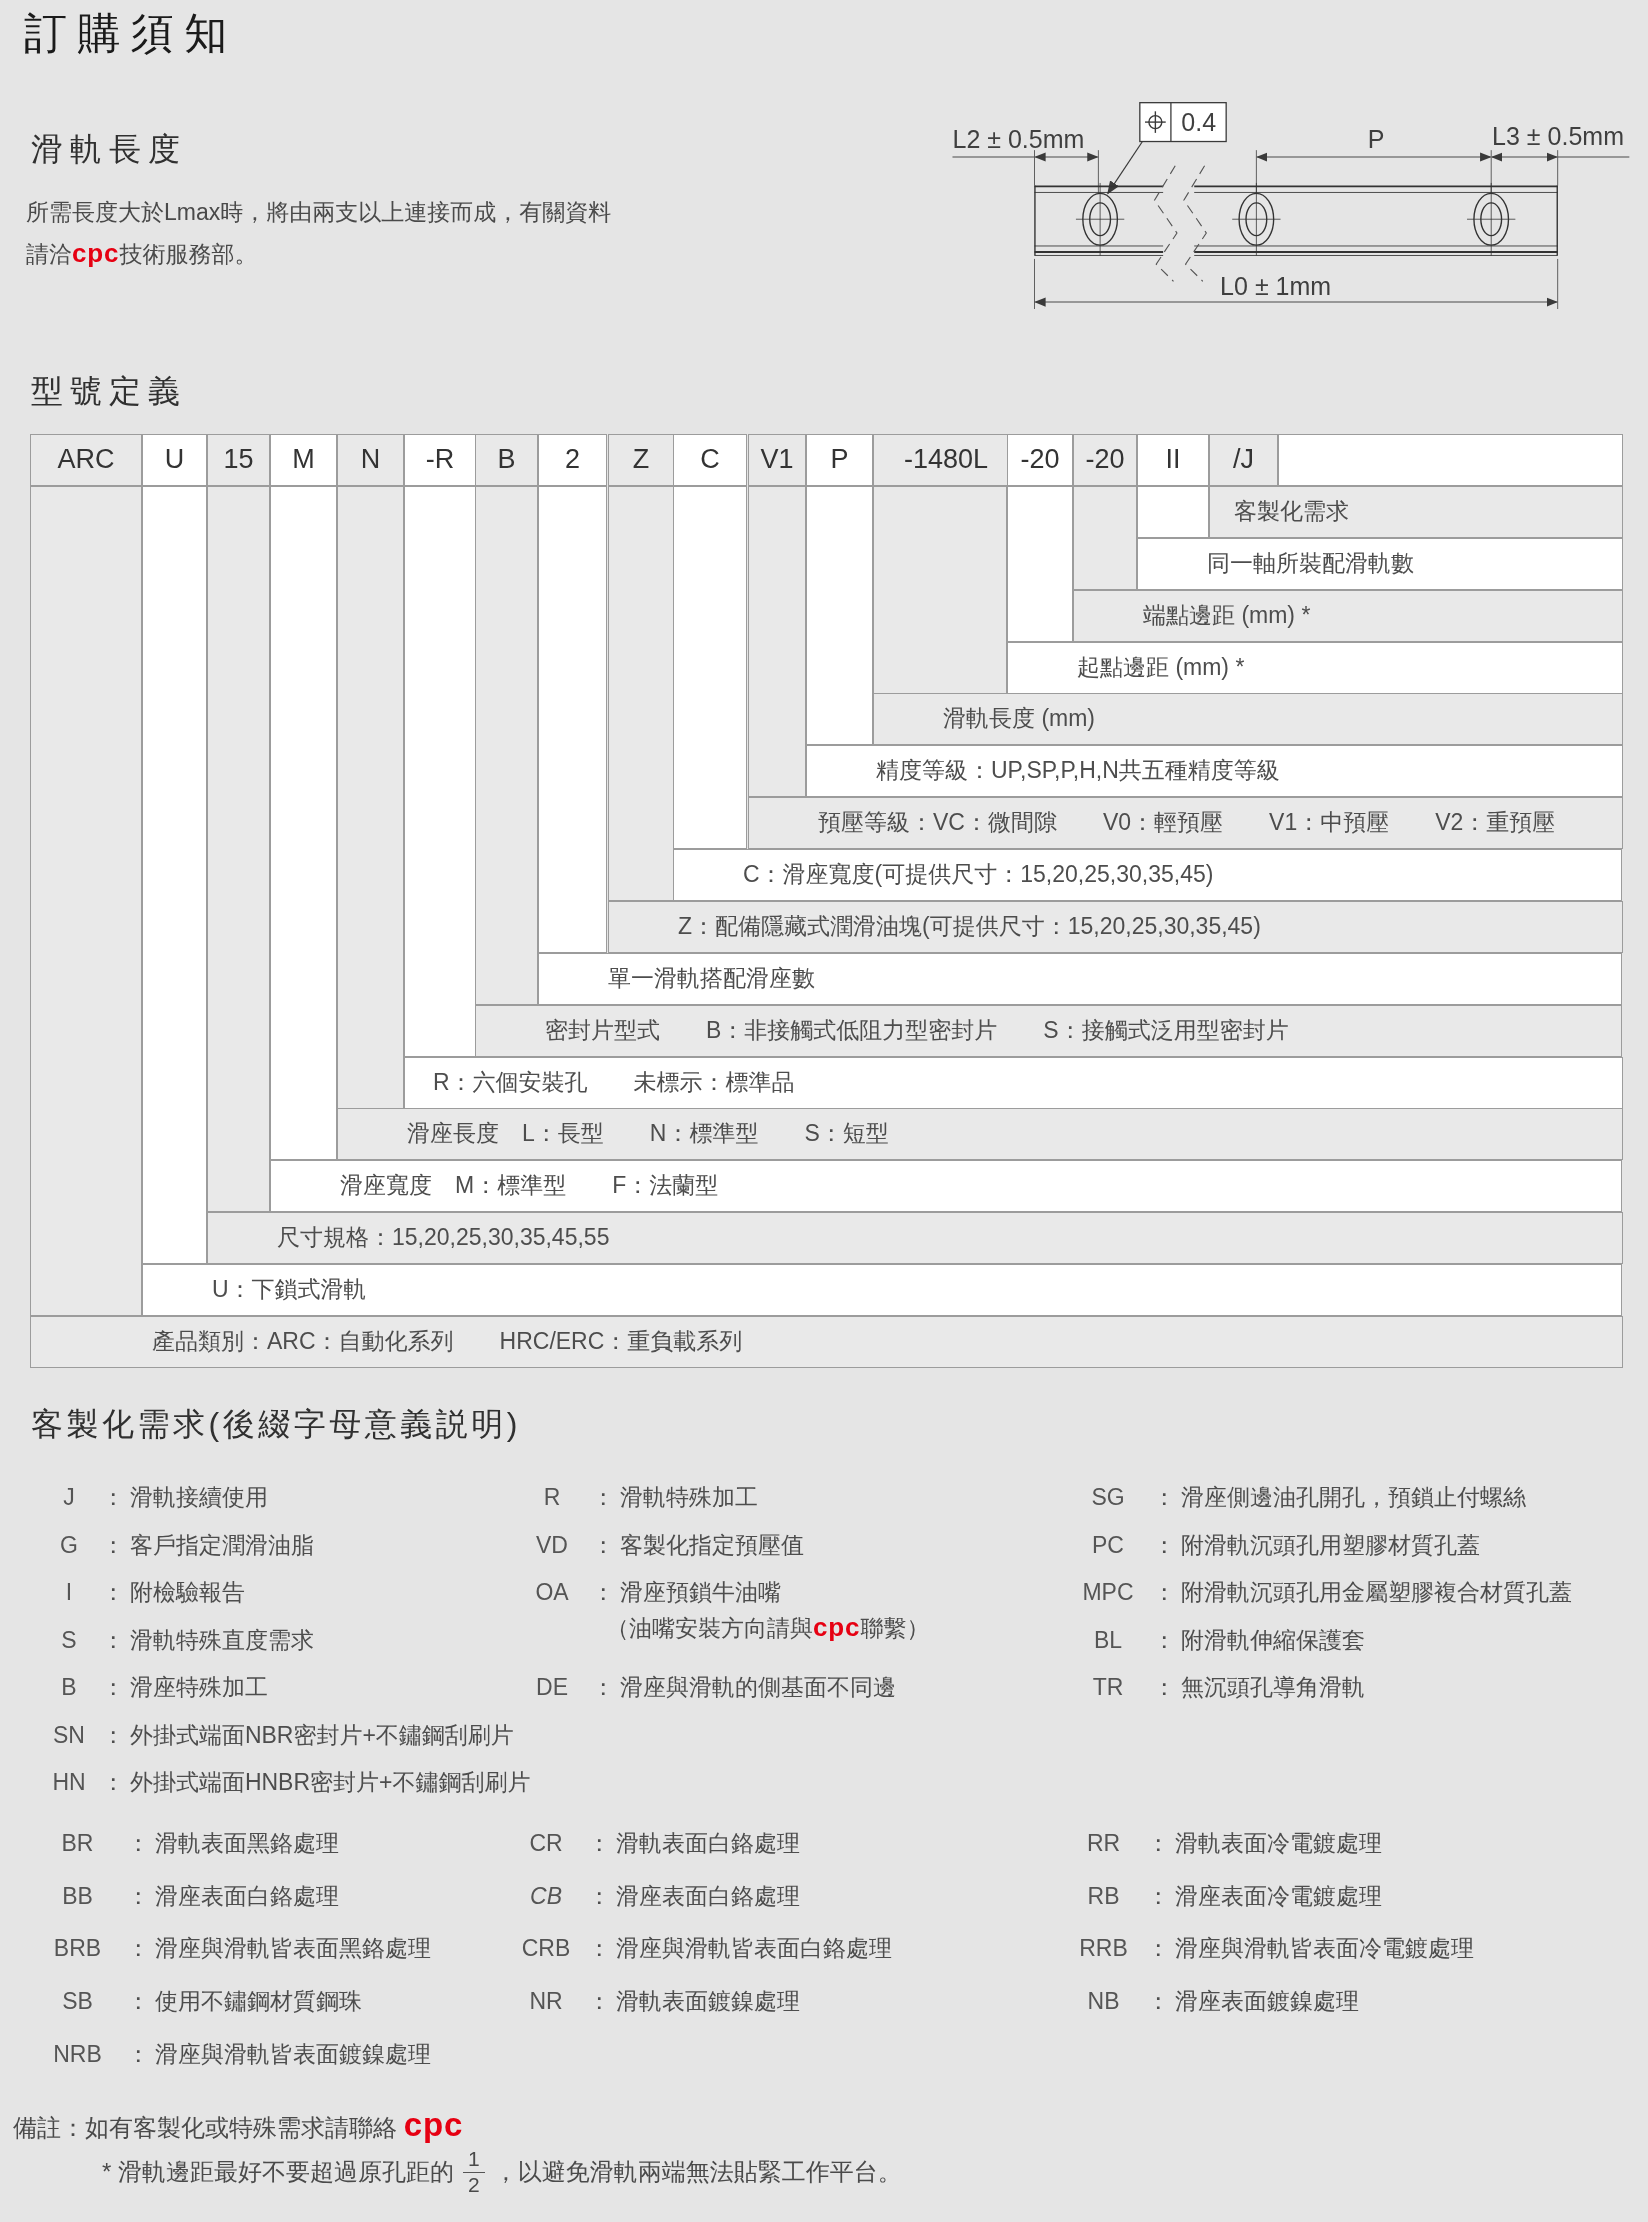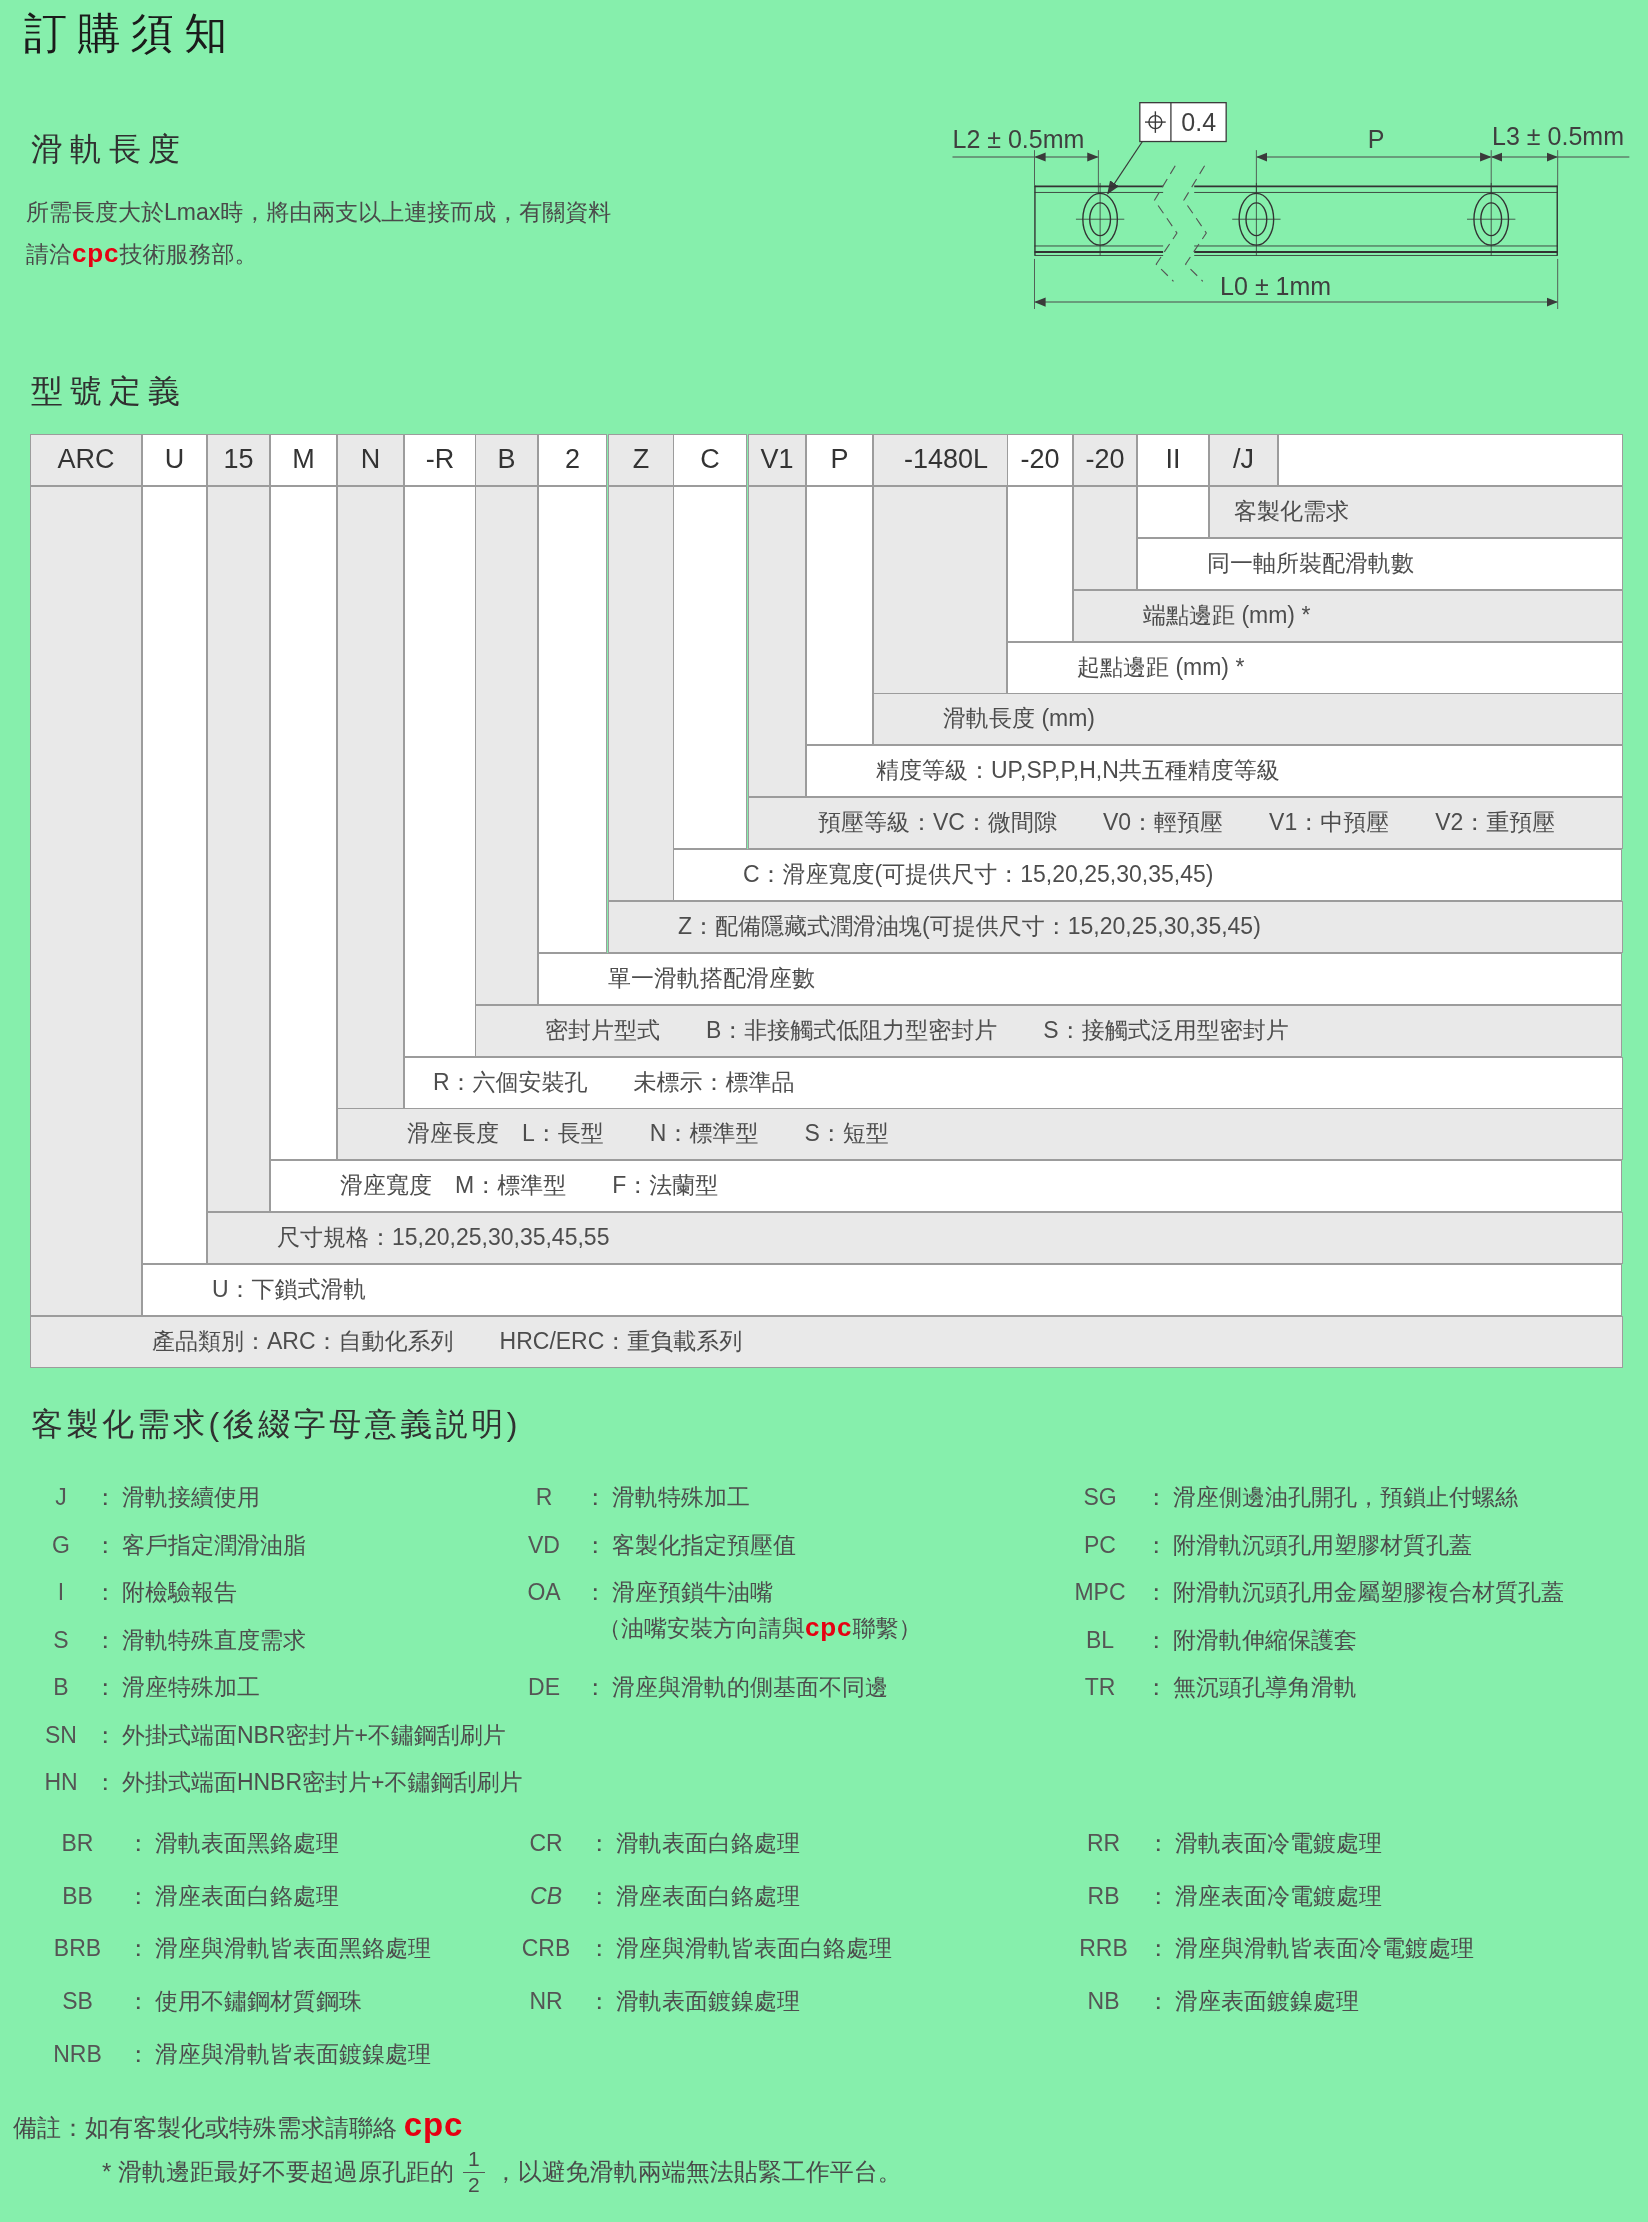--- a/index.html
+++ b/index.html
@@ -1,16 +1,16 @@
 <!DOCTYPE html>
 <html style="font-size:14px"><head>
 <meta charset="utf-8">
 <style>
   html,body{margin:0;padding:0;background:#ffffff;}
-  #page{position:relative;width:1649px;height:2222px;background:#86efac;
+  #page{position:relative;width:1649px;height:2222px;background:#e5e5e5;
         font-family:"Liberation Sans",sans-serif;color:#4a4a4a;overflow:hidden;}
   .abs{position:absolute;}
   .h1{font-size:43px;letter-spacing:10.4px;color:#1b1b1b;font-weight:400;white-space:nowrap;}
   .h2{font-size:32px;letter-spacing:7px;color:#303030;font-weight:400;white-space:nowrap;}
   .body-text{font-size:23px;line-height:41px;color:#4a4a4a;white-space:nowrap;}
   .brand{color:#e60012;font-weight:bold;font-size:1.13em;letter-spacing:0.9px;}
   .brand-lg{color:#e60012;font-weight:bold;font-size:33px;letter-spacing:0.9px;}
 
   
   #model-table{position:absolute;left:30px;top:434px;width:1593px;height:934px;}
@@ -183,21 +183,21 @@
       <div class="mt-cell white" style="left: 1107px; top: 0px; width: 72px; height: 52px;">II</div>
       <div class="mt-strip white" style="left: 1107px; top: 52px; width: 72px; height: 52px;"></div>
       <div class="mt-band white" style="left: 1107px; top: 104px; width: 486px; height: 52px; padding-left: 69px;">同一軸所裝配滑軌數</div>
       <div class="mt-cell gray" style="left: 1179px; top: 0px; width: 69px; height: 52px;">/J</div>
       <div class="mt-band gray" style="left: 1179px; top: 52px; width: 414px; height: 52px; padding-left: 24px;">客製化需求</div>
       <div class="mt-cell white" style="left: 1248px; top: 0px; width: 345px; height: 52px;"></div>
     </div>
 
   <div class="abs h2" style="left:31px;top:1403px;letter-spacing:3.5px;">客製化需求(後綴字母意義説明)</div>
 
-  <div class="abs" id="suffix-part1" style="left:0;top:1480px;width:1344px;height:346px;">
+  <div class="abs" id="suffix-part1" style="left:8px;top:1480px;width:1344px;height:346px;">
       <div class="sx" style="left: 30px; top: 0px;"><span class="sx-code" style="width: 62px;">J</span><span class="sx-colon">：</span><span>滑軌接續使用</span></div>
       <div class="sx" style="left: 30px; top: 48px;"><span class="sx-code" style="width: 62px;">G</span><span class="sx-colon">：</span><span>客戶指定潤滑油脂</span></div>
       <div class="sx" style="left: 30px; top: 95px;"><span class="sx-code" style="width: 62px;">I</span><span class="sx-colon">：</span><span>附檢驗報告</span></div>
       <div class="sx" style="left: 30px; top: 143px;"><span class="sx-code" style="width: 62px;">S</span><span class="sx-colon">：</span><span>滑軌特殊直度需求</span></div>
       <div class="sx" style="left: 30px; top: 190px;"><span class="sx-code" style="width: 62px;">B</span><span class="sx-colon">：</span><span>滑座特殊加工</span></div>
       <div class="sx" style="left: 30px; top: 238px;"><span class="sx-code" style="width: 62px;">SN</span><span class="sx-colon">：</span><span>外掛式端面NBR密封片+不鏽鋼刮刷片</span></div>
       <div class="sx" style="left: 30px; top: 285px;"><span class="sx-code" style="width: 62px;">HN</span><span class="sx-colon">：</span><span>外掛式端面HNBR密封片+不鏽鋼刮刷片</span></div>
       <div class="sx" style="left: 506px; top: 0px;"><span class="sx-code" style="width: 76px;">R</span><span class="sx-colon">：</span><span>滑軌特殊加工</span></div>
       <div class="sx" style="left: 506px; top: 48px;"><span class="sx-code" style="width: 76px;">VD</span><span class="sx-colon">：</span><span>客製化指定預壓值</span></div>
       <div class="sx" style="left: 506px; top: 95px;"><span class="sx-code" style="width: 76px;">OA</span><span class="sx-colon">：</span><span>滑座預鎖牛油嘴</span><div class="sx-line2" style="margin-left: 92px;"><span>（油嘴安裝方向請與</span><span class="brand">cpc</span><span>聯繫）</span></div></div>

